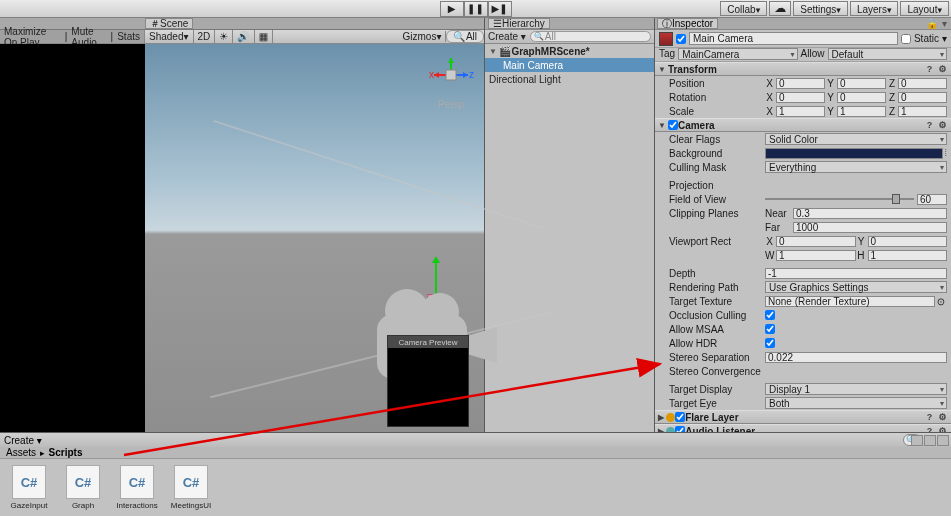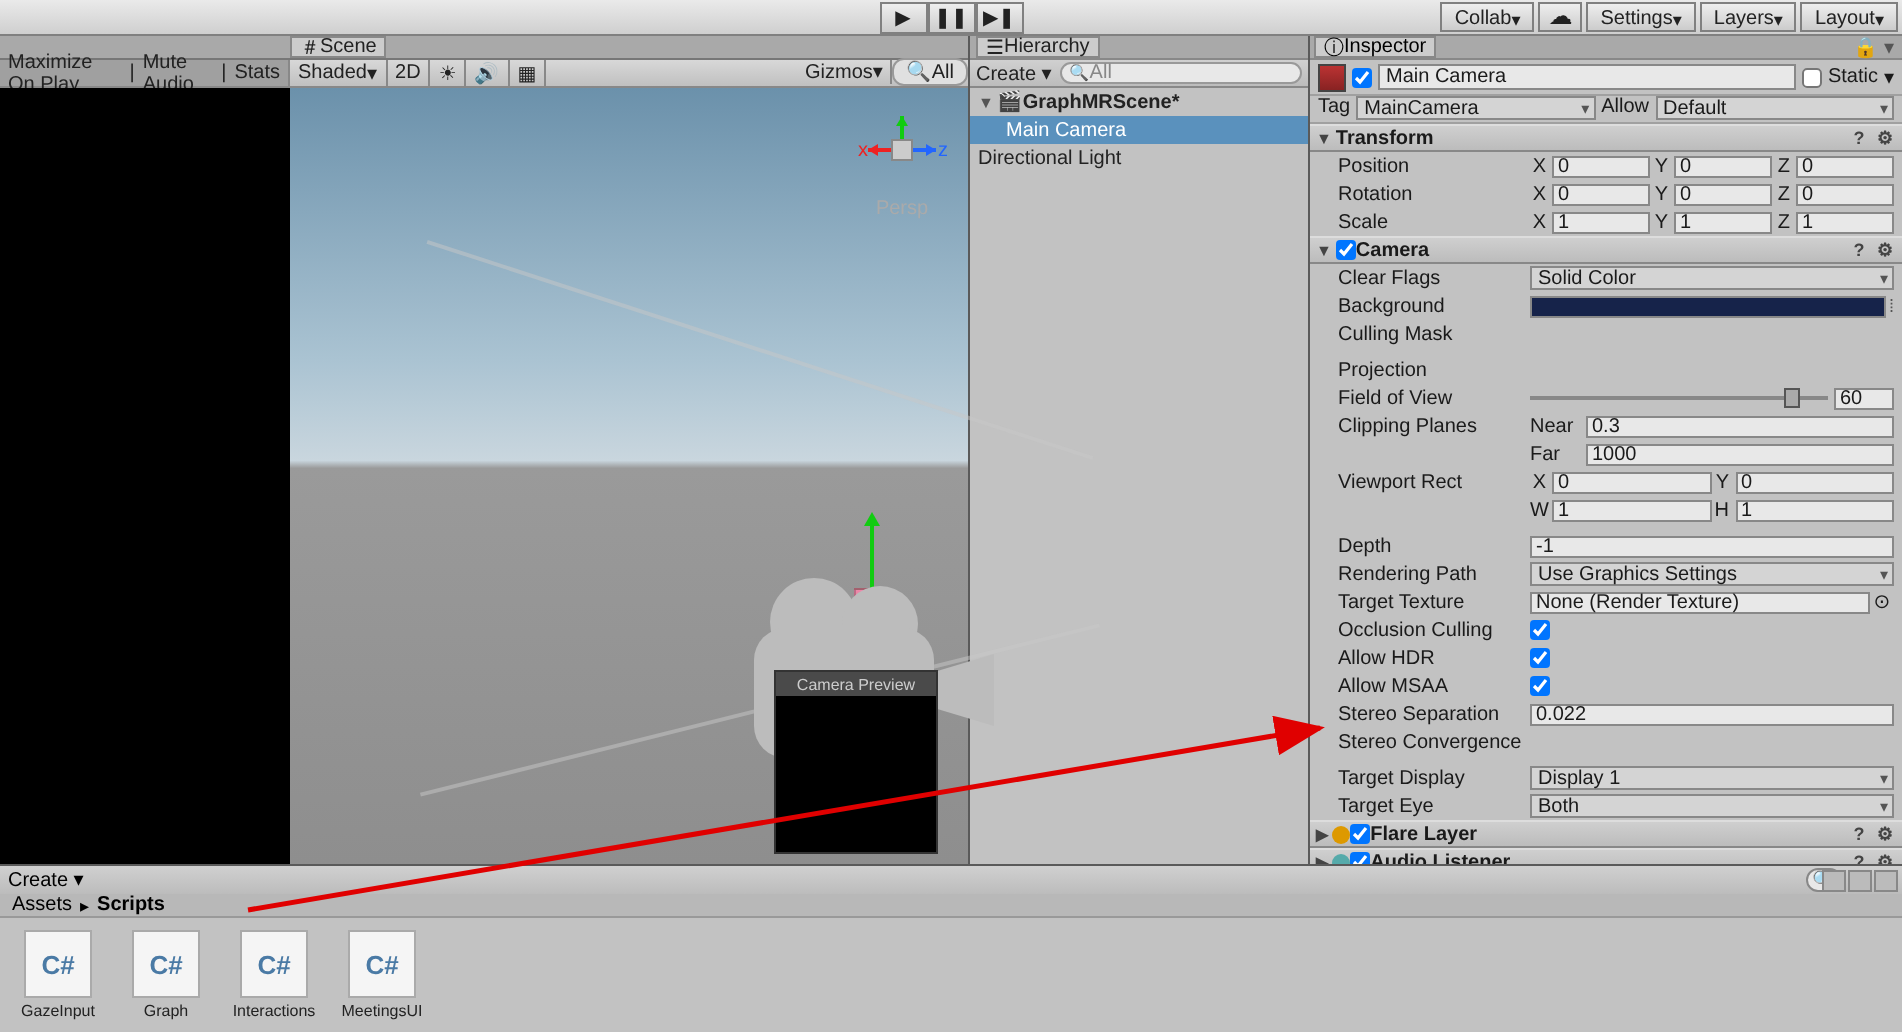--- a/index.html
+++ b/index.html
@@ -260,20 +260,21 @@
           <div class="lbl">Clear Flags</div>
           <div class="dd" style="flex:1">Solid Color</div>
         </div>
       <div class="prop">
           <div class="lbl">Background</div>
           <div class="colorfield"></div>
           <span class="eyedrop">⁞</span>
         </div>
       <div class="prop">
           <div class="lbl">Culling Mask</div>
+          <div class="dd" style="flex:1">Everything</div>
         </div>
       <div style="height:4px"></div>
       <div class="prop">
           <div class="lbl">Projection</div>
         </div>
       <div class="prop">
           <div class="lbl">Field of View</div>
           <div class="slider">
             <div class="track">
               <div class="thumb"></div>
@@ -321,25 +322,25 @@
       <div class="prop">
           <div class="lbl">Target Texture</div>
           <div class="fullfield">None (Render Texture)</div>
           <span style="width:12px;text-align:center">⊙</span>
         </div>
       <div class="prop">
           <div class="lbl">Occlusion Culling</div>
           <input type="checkbox" class="cb" checked="" style="">
         </div>
       <div class="prop">
+          <div class="lbl">Allow MSAA</div>
+          <input type="checkbox" class="cb" checked="" style="">
+        </div>
+      <div class="prop">
           <div class="lbl">Allow HDR</div>
-          <input type="checkbox" class="cb" checked="" style="">
-        </div>
-      <div class="prop">
-          <div class="lbl">Allow MSAA</div>
           <input type="checkbox" class="cb" checked="" style="">
         </div>
       <div class="prop">
           <div class="lbl">Stereo Separation</div>
           <div class="fullfield">0.022</div>
         </div>
       <div class="prop">
           <div class="lbl">Stereo Convergence</div>
         </div>
       <div style="height:4px"></div>

